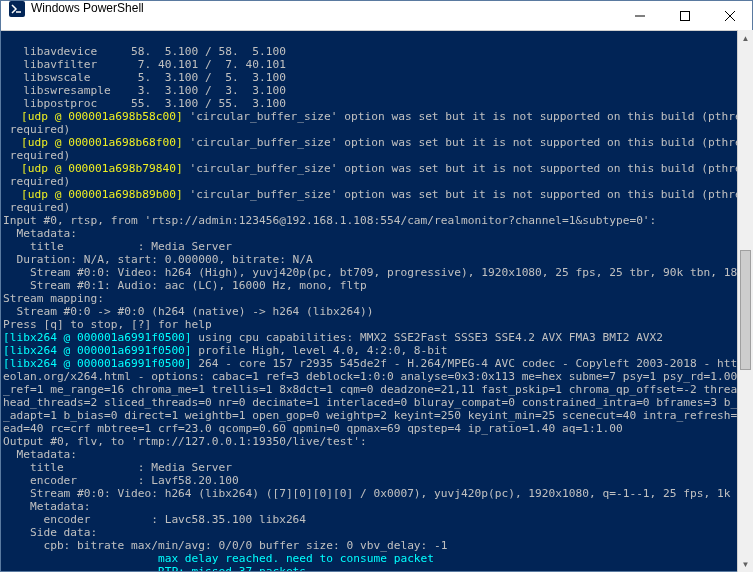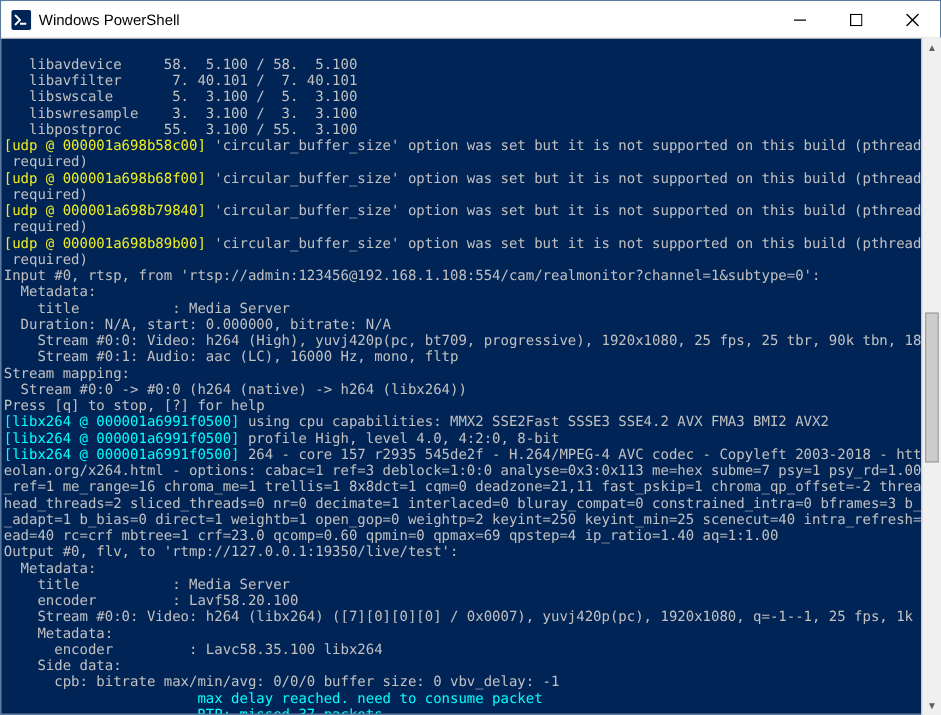--- a/index.html
+++ b/index.html
@@ -1,26 +1,26 @@
 <!DOCTYPE html>
 <html><head>
 <meta charset="utf-8">
 <style>
   * { margin: 0; padding: 0; box-sizing: border-box; }
   html, body { width: 753px; height: 572px; overflow: hidden; font-family: "Segoe UI", Arial, sans-serif; background: #fff; }
   .window { width: 753px; height: 572px; border: 1px solid #5a7aa0; display: flex; flex-direction: column; }
-  .titlebar { height: 30px; background: #fff; display: flex; align-items: center; border-bottom: 1px solid #d0d0d0; }
+  .titlebar { height: 30px; background: #fff; display: flex; align-items: flex-start; border-bottom: 1px solid #d0d0d0; }
   .titlebar .icon { width: 16px; height: 16px; margin: 0 6px 0 8px; display: flex; align-items: center; justify-content: center; }
   .titlebar .title { flex: 1; font-size: 12px; color: #000; }
   .winbtns { display: flex; height: 100%; }
   .winbtn { width: 45px; height: 100%; display: flex; align-items: center; justify-content: center; color: #000; }
   .winbtn svg { width: 10px; height: 10px; }
   .term { flex: 1; background: #012456; color: #c0c0c0; font-family: Consolas, "Lucida Console", monospace; font-size: 11.2px; line-height: 13px; padding: 14px 2px; overflow: hidden; white-space: pre; position: relative; }
   .term .line { white-space: pre; }
-  .yellow { color: #eeee23; }
+  .yellow { color: #eeee23; margin-left: 18px; }
   .cyan { color: #00ffff; }
   .red { color: #ff4b4b; }
   .scrollbar { position: absolute; right: 0; top: 30px; bottom: 0; width: 16px; background: #f0f0f0; border-left: 1px solid #d0d0d0; display:flex; flex-direction:column; }
   .sb-btn { height: 16px; display:flex; align-items:center; justify-content:center; color:#606060; font-size:8px;}
   .sb-track { flex:1; position:relative; }
   .sb-thumb { position:absolute; left:2px; right:2px; top:40%; height:120px; background:#cdcdcd; border:1px solid #a0a0a0;}
 </style>
 </head>
 <body>
 

